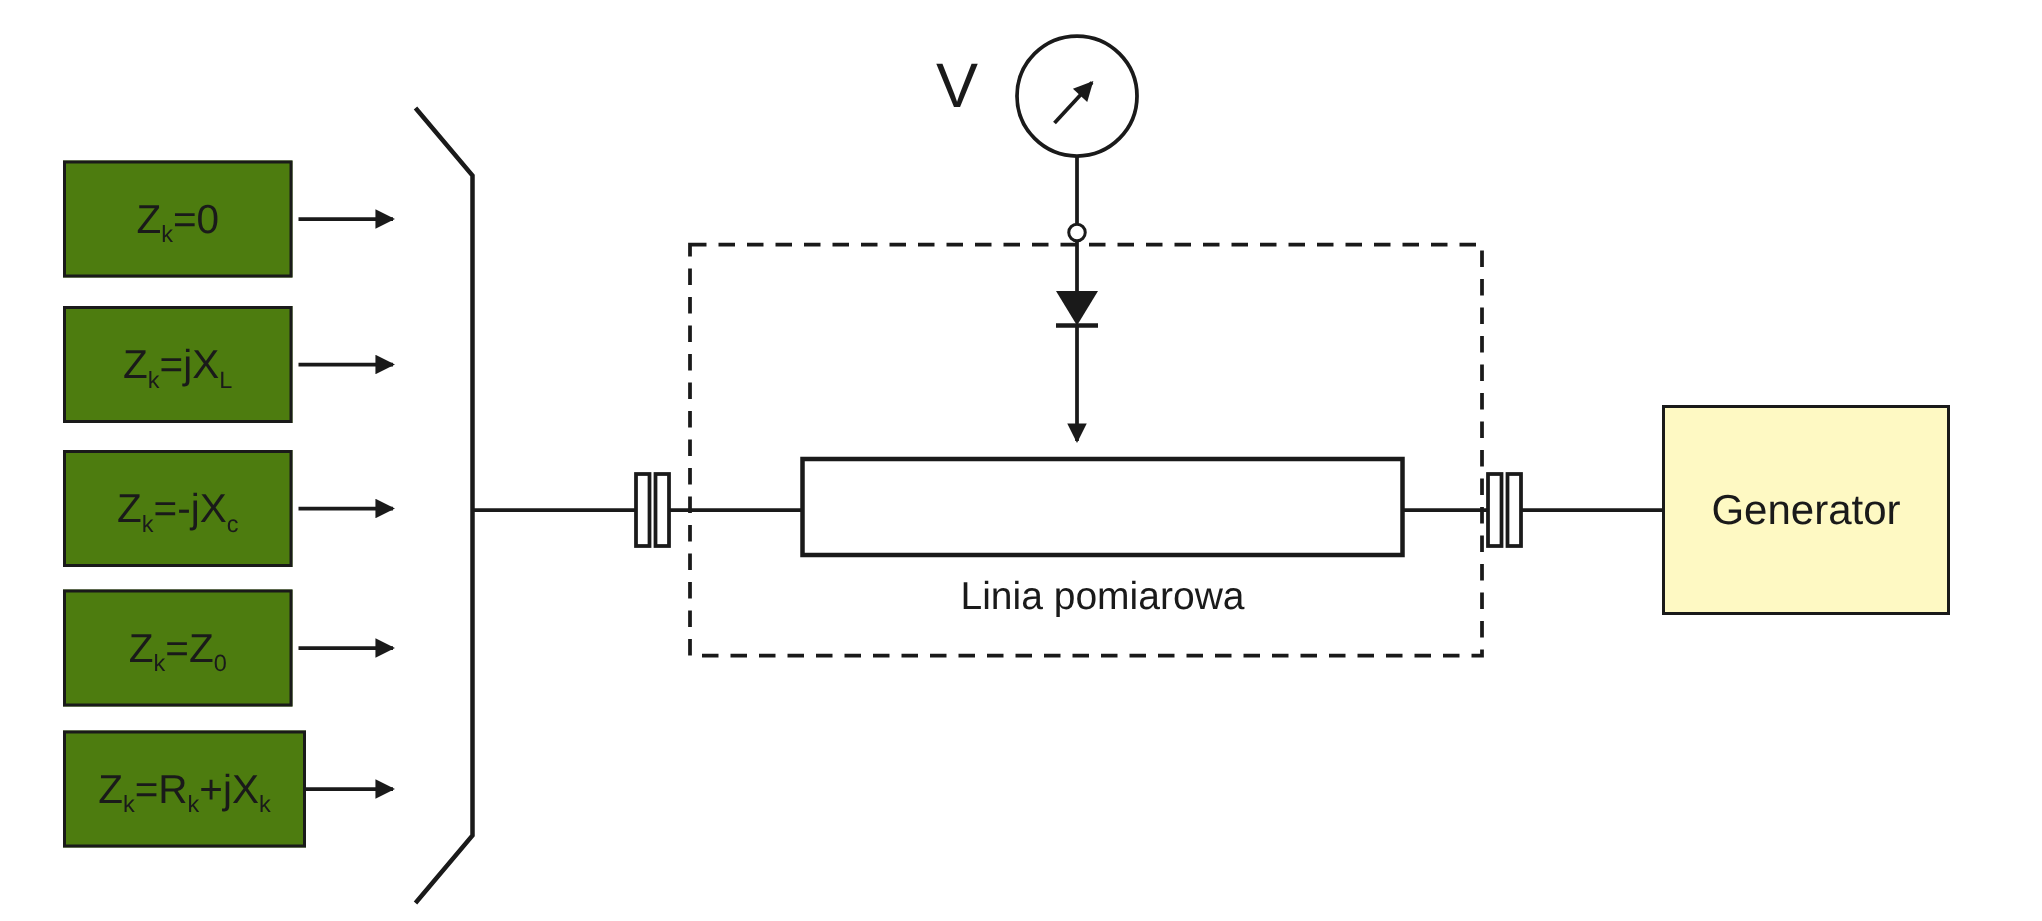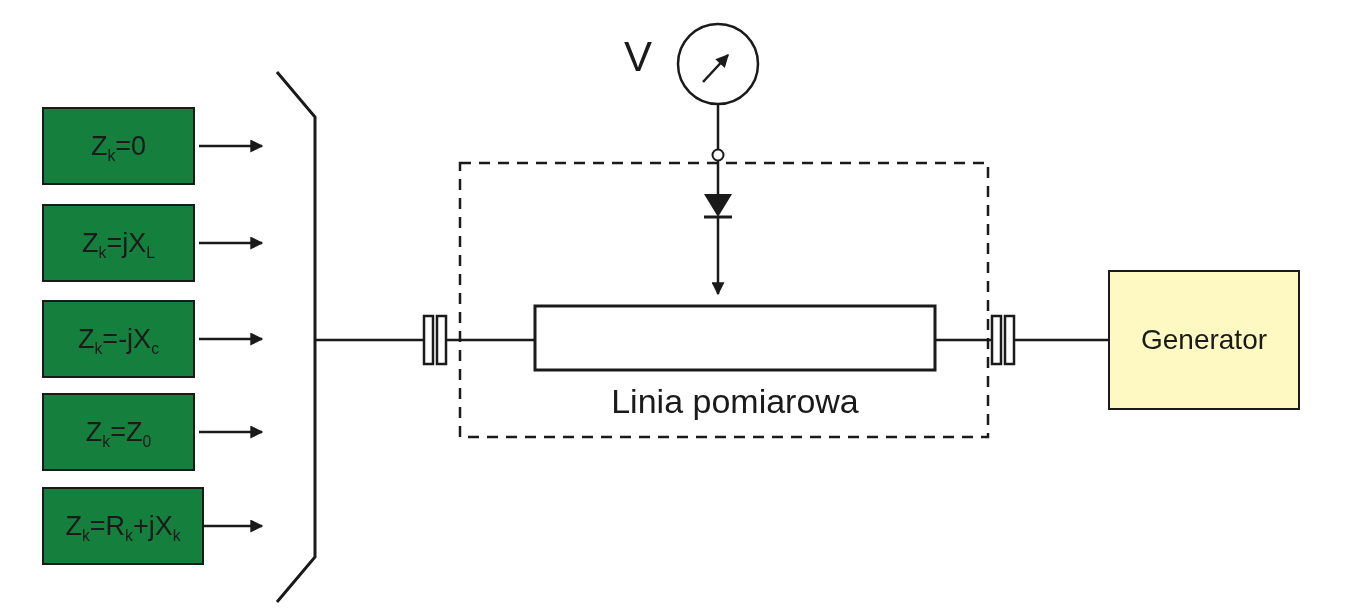--- a/index.html
+++ b/index.html
@@ -13,21 +13,21 @@
     overflow: hidden;
   }
   .wires { position: absolute; left: 0; top: 0; }
 
   .load-box {
     position: absolute;
     left: 42px;
     width: 153px;
     height: 78px;
     border: 2.5px solid #1a1a1a;
-    background: #15803d;
+    background: #4d7c0f;
     display: flex;
     align-items: center;
     justify-content: center;
     font-size: 27px;
     box-sizing: border-box;
   }
   .load-box.wide { width: 162px; }
   .formula { white-space: nowrap; }
   .formula sub { font-size: 0.58em; line-height: 0; }
 
@@ -36,21 +36,21 @@
     left: 624px;
     top: 33px;
     font-size: 42px;
   }
   .measure-label {
     position: absolute;
     left: 535px;
     top: 382px;
     width: 400px;
     text-align: center;
-    font-size: 34px;
+    font-size: 26px;
   }
   .generator-box {
     position: absolute;
     left: 1108px;
     top: 270px;
     width: 192px;
     height: 140px;
     border: 2.5px solid #1a1a1a;
     background: #fef9c3;
     display: flex;

